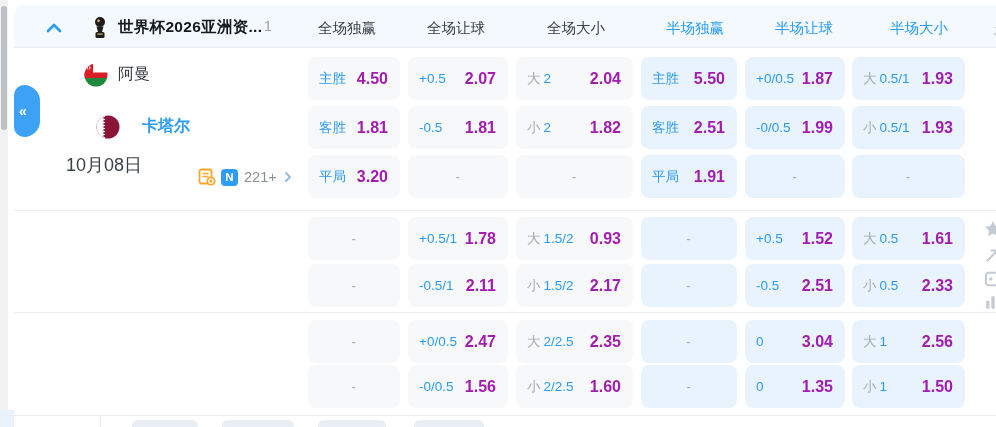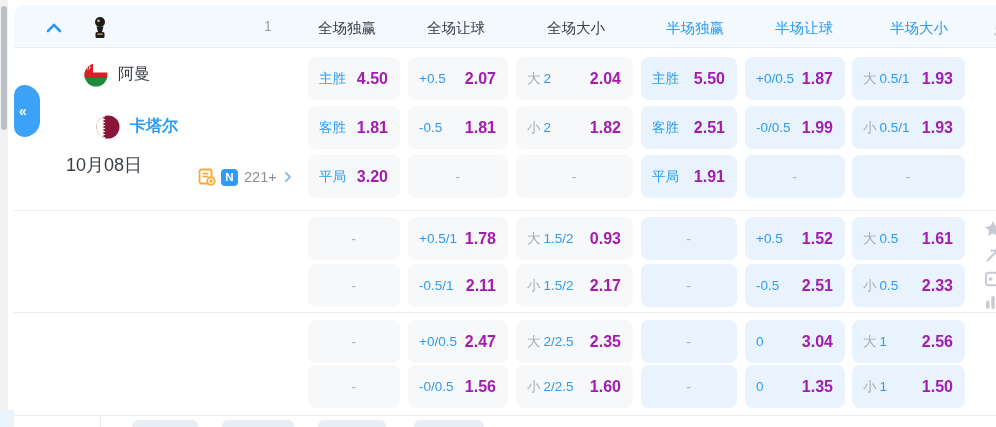--- a/index.html
+++ b/index.html
@@ -75,20 +75,21 @@
   <svg class="chev-up" viewBox="0 0 20 20">
     <path d="M4 13l6-6 6 6" fill="none" stroke="#2b9cf4" stroke-width="2.6" stroke-linecap="round" stroke-linejoin="round"></path>
   </svg>
   <svg class="trophy" viewBox="0 0 22 23">
     <circle cx="11" cy="6" r="5" fill="#1c1c1c"></circle>
     <circle cx="9.5" cy="4.8" r="1.4" fill="#d9b35c"></circle>
     <path d="M7.5 10.5 L14.5 10.5 L13 16 L9 16 Z" fill="#1c1c1c"></path>
     <rect x="6.5" y="16" width="9" height="6" rx="1.5" fill="#1c1c1c"></rect>
     <rect x="8.3" y="17.5" width="5.4" height="1.2" fill="#d9b35c"></rect>
   </svg>
+  <span class="grp-title">世界杯2026亚洲资...</span>
   <span class="grp-count">1</span>
   <div id="col-headers">
       <span class="colhead full" style="left: 304px;">全场独赢</span>
       <span class="colhead full" style="left: 413px;">全场让球</span>
       <span class="colhead full" style="left: 533px;">全场大小</span>
       <span class="colhead half" style="left: 652px;">半场独赢</span>
       <span class="colhead half" style="left: 761px;">半场让球</span>
       <span class="colhead half" style="left: 876px;">半场大小</span>
     </div>
   <svg class="pin" viewBox="0 0 18 18">
@@ -121,21 +122,21 @@
   <defs>
       <clipPath id="cQa">
         <circle cx="12" cy="12" r="11.5"></circle>
       </clipPath>
     </defs>
   <g clip-path="url(#cQa)">
     <rect width="24" height="24" fill="#8a1538"></rect>
     <path d="M0 0 h6.5 l3 1.5 -3 1.5 3 1.5 -3 1.5 3 1.5 -3 1.5 3 1.5 -3 1.5 3 1.5 -3 1.5 3 1.5 -3 1.5 3 1.5 -3 1.5 3 1.5 -3 1.5 3 1.5 -3 1.5 H0 Z" fill="#ffffff"></path>
   </g>
 </svg>
-<span class="team-name away" style="left:130px;top:116px;">卡塔尔</span>
+<span class="team-name away" style="left:142px;top:116px;">卡塔尔</span>
 
 <div class="date-block">
   <div>10月08日</div>
 </div>
 <div class="meta">
   <svg class="ic-stats" viewBox="0 0 19 19">
     <rect x="1.5" y="1.5" width="12" height="14" rx="2" fill="none" stroke="#ffa62b" stroke-width="1.8"></rect>
     <line x1="4.5" y1="5.5" x2="10.5" y2="5.5" stroke="#ffa62b" stroke-width="1.6"></line>
     <line x1="4.5" y1="8.5" x2="10.5" y2="8.5" stroke="#ffa62b" stroke-width="1.6"></line>
     <circle cx="13" cy="13" r="4.6" fill="#ffa62b"></circle>

